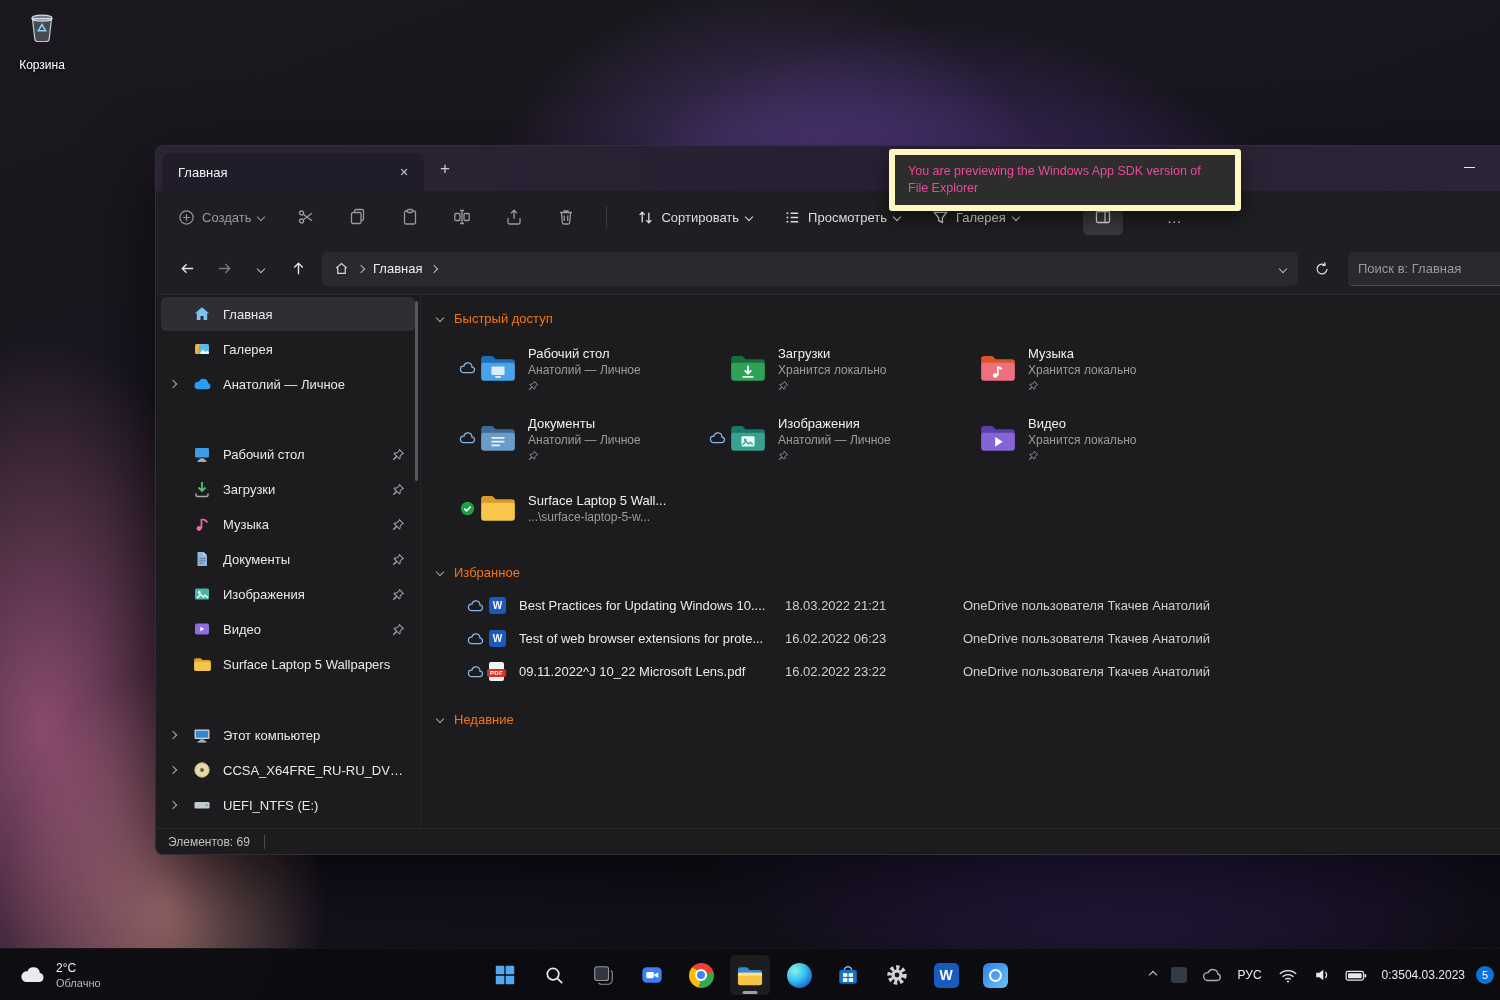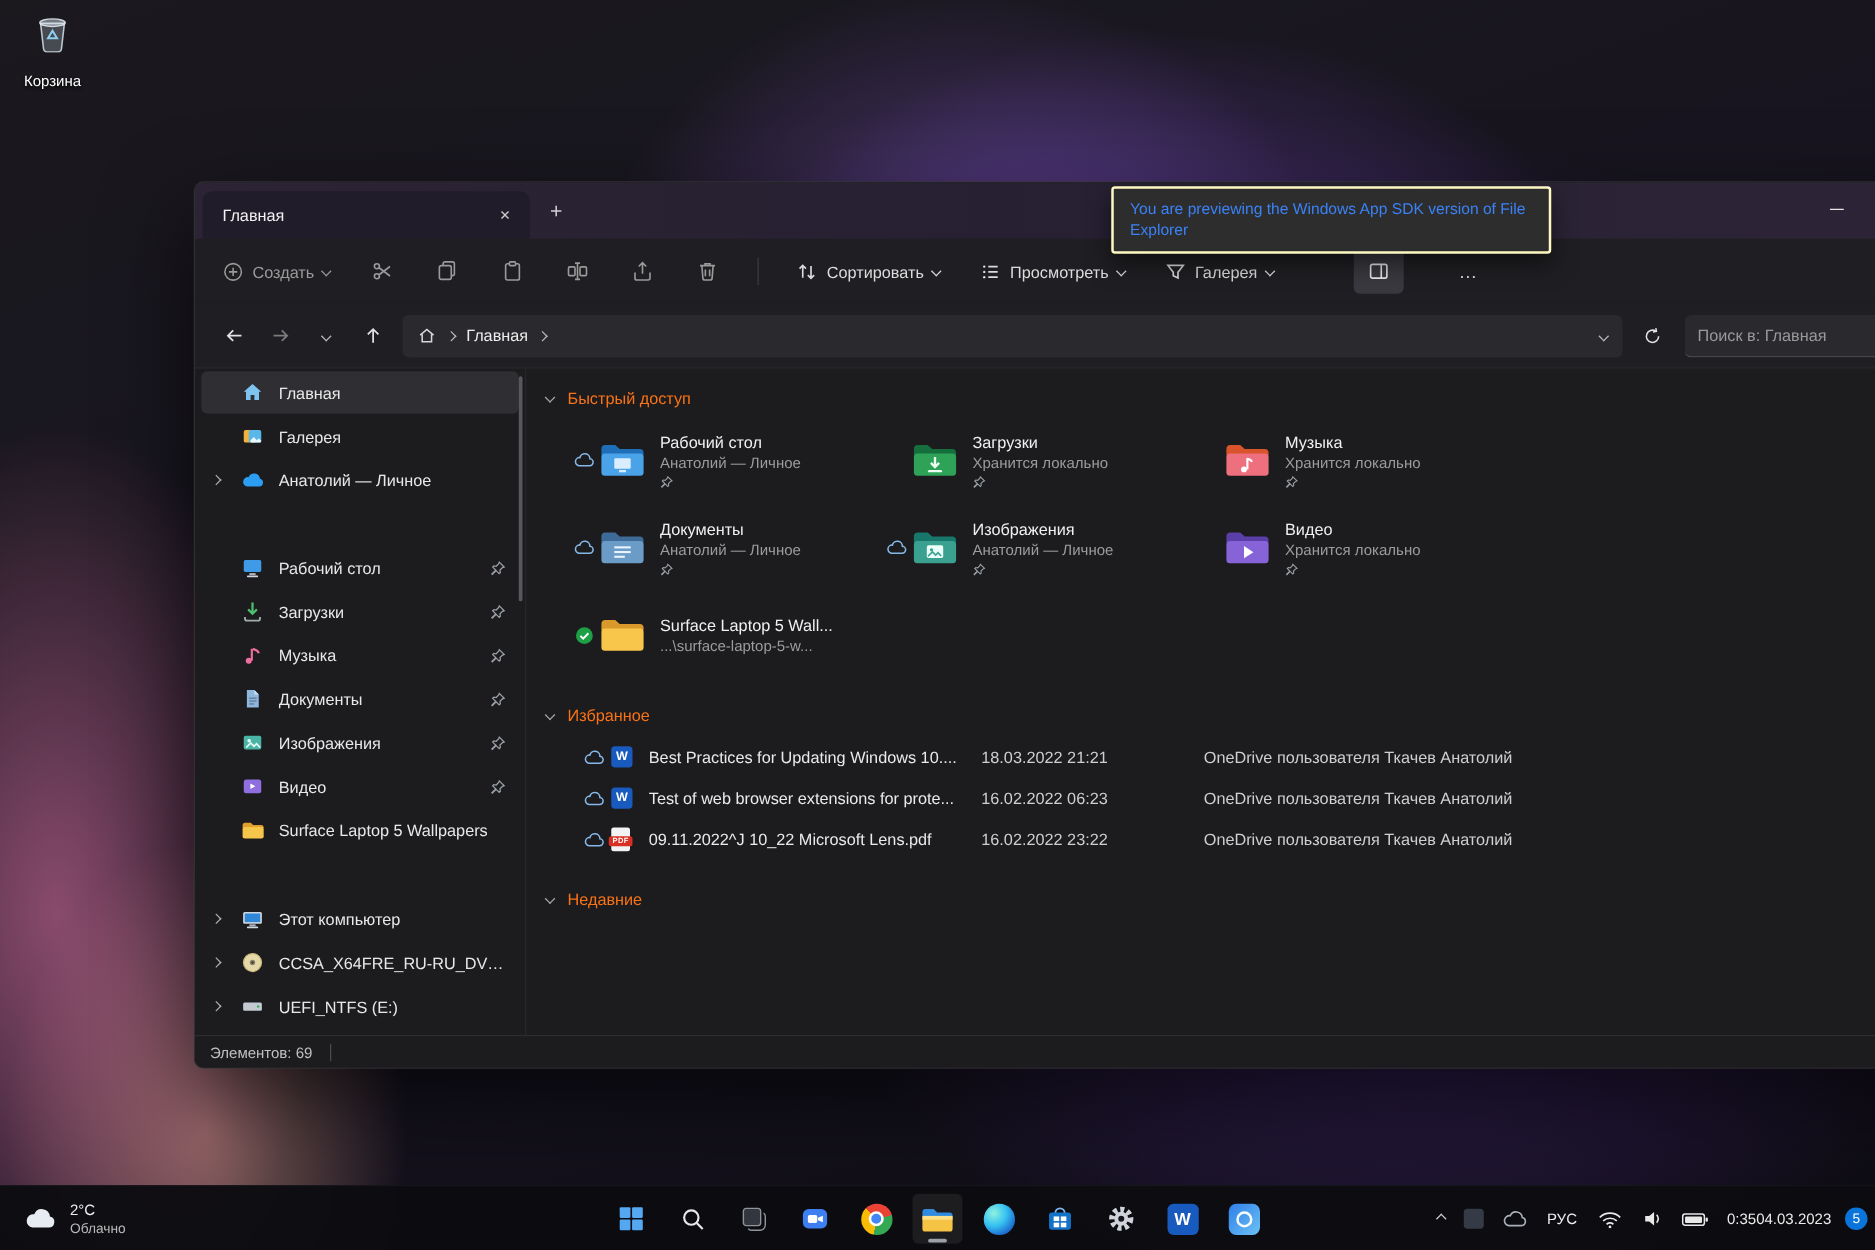--- a/index.html
+++ b/index.html
@@ -37,22 +37,22 @@
     color:#c9c9c9; font-size:11px; border-radius:4px; }
   .newtab { width:34px; height:32px; align-self:center; margin-left:4px; display:flex; align-items:center;
     justify-content:center; color:#cfcfcf; font-size:17px; border-radius:5px; }
   .wincontrols { position:absolute; right:0; top:0; display:flex; }
   .wc { width:46px; height:42px; display:flex; align-items:center; justify-content:center; color:#e6e6e6; }
   .wc-min i { display:block; width:11px; height:1px; background:#e6e6e6; }
   .wc-max i { display:block; width:10px; height:10px; border:1px solid #e6e6e6; border-radius:2px; }
   .wc-close { font-size:13px; font-style:normal; }
 
   .banner { position:absolute; left:733px; top:3px; width:352px; z-index:30; background:#2d2d2d;
-    border:2px solid #fef9c3; border-radius:3px; padding:8px 13px; font-size:12.5px; line-height:17px;
-    color:#3b82f6; box-shadow:0 8px 20px rgba(0,0,0,.5); }
+    border:6px solid #fef9c3; border-radius:3px; padding:8px 13px; font-size:12.5px; line-height:17px;
+    color:#ec4899; box-shadow:0 8px 20px rgba(0,0,0,.5); }
 
   
   .chev { display:inline-block; width:6px; height:6px; border-right:1.4px solid currentColor;
     border-bottom:1.4px solid currentColor; transform:rotate(45deg); }
   .chev.r { transform:rotate(-45deg); }
   .chev.u { transform:rotate(225deg); }
 
   
   .toolbar { height:52px; flex:0 0 auto; display:flex; align-items:center; gap:12px; padding:0 12px;
     background:#1f1e22; }

